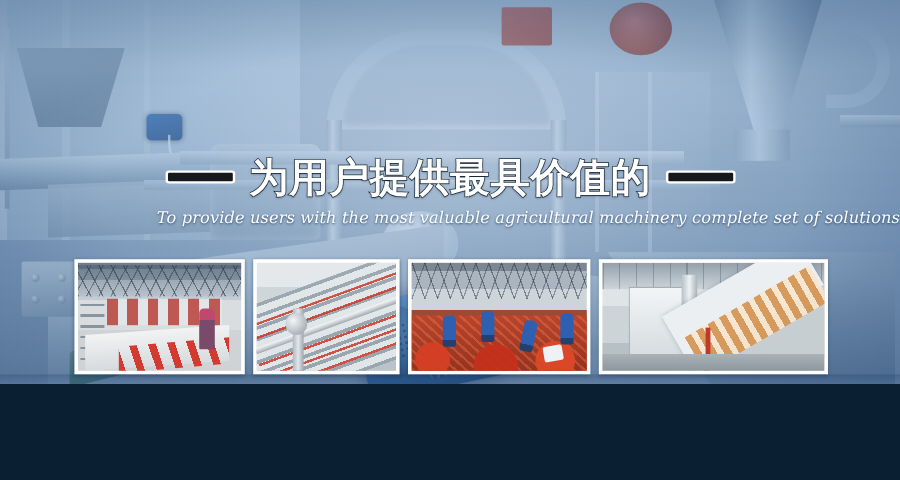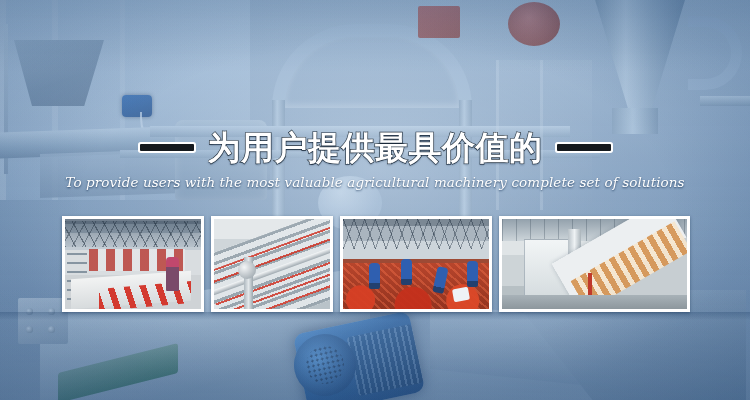--- a/index.html
+++ b/index.html
@@ -6,21 +6,21 @@
   * { margin:0; padding:0; box-sizing:border-box; }
   html, body {
     width:750px; height:400px;
     overflow:hidden;
     background:#0b1f33;
     font-family:"Liberation Sans", sans-serif;
   }
 
   #banner {
     position:relative;
-    width:750px; height:400px;
+    width:750px; height:320px;
     overflow:hidden;
     background:#8aa5c0;
   }
 
   
   .bg { position:absolute; inset:0; overflow:hidden; }
 
   .bg-base {
     position:absolute; inset:0;
     background:
@@ -227,21 +227,21 @@
   .h-red {
     color:#e8191b;
     -webkit-text-stroke:1.2px #ffffff;
     paint-order:stroke fill;
     text-shadow:0 1px 2px rgba(10,30,55,.45);
   }
 
   
   .subtitle {
     position:absolute; left:0; top:174px; width:750px;
-    text-align:center;
+    text-align:right;
     font-family:"DejaVu Serif", serif;
     font-style:italic;
     font-size:13.5px;
     color:#ffffff;
     letter-spacing:.1px;
     text-shadow:0 1px 2px rgba(18,46,80,.8);
     white-space:nowrap;
   }
 
   

